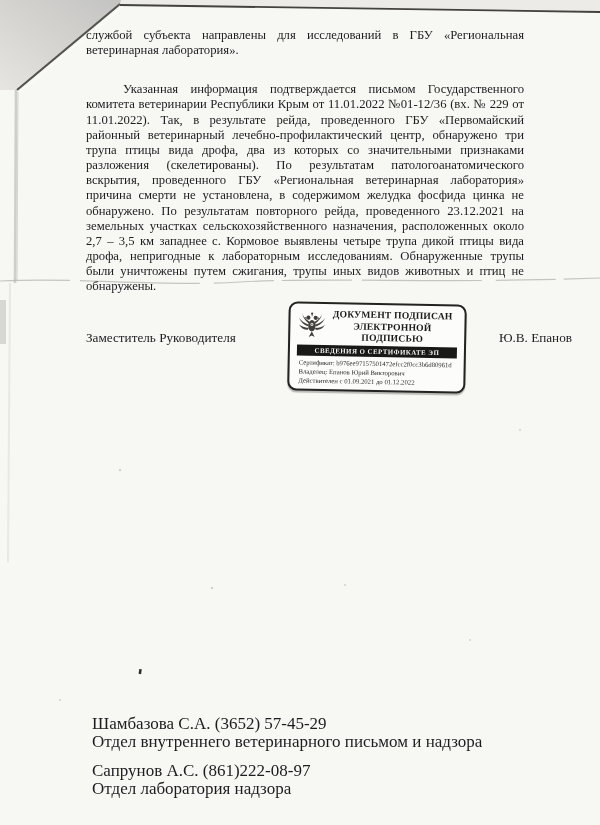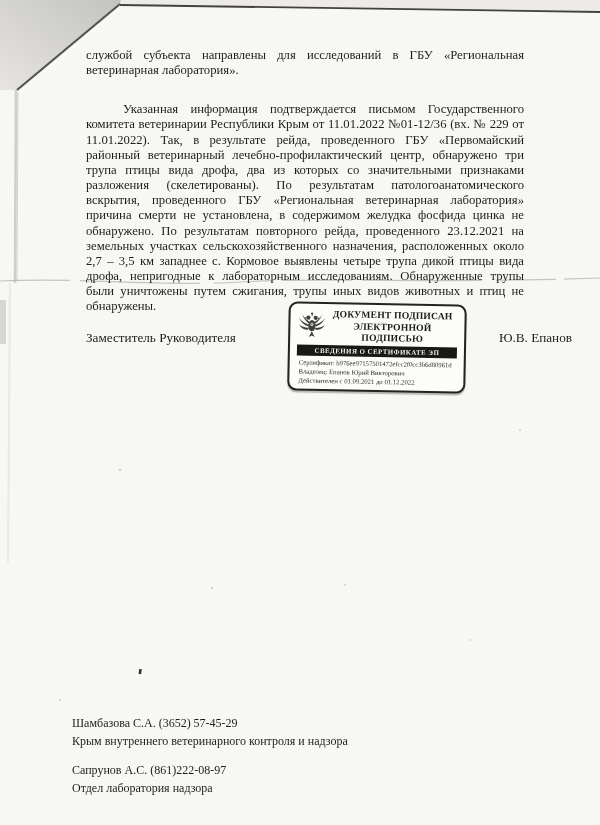--- a/index.html
+++ b/index.html
@@ -5,21 +5,21 @@
   html,body { margin:0; padding:0; background:#ffffff; }
   .page {
     position:relative; width:600px; height:825px; overflow:hidden;
     background:#f7f7f4;
     font-family:"Liberation Serif", serif;
     color:#1d1d1f;
   }
   .scan-artifacts { position:absolute; inset:0; width:600px; height:825px; pointer-events:none; }
 
   .body-text {
-    position:absolute; left:86px; top:48px; width:438px;
+    position:absolute; left:86px; top:28px; width:438px;
     font-size:12.7px; line-height:15.15px; text-align:justify;
   }
   .body-text p { margin:0; }
   .body-text p.indent { text-indent:37px;margin-top:24px; }
 
   .sig-row {
     position:absolute; left:86px; top:330px; width:486px;
     display:flex; justify-content:space-between;
     font-size:13.2px;
   }
@@ -37,21 +37,21 @@
   .emblem { width:29px; height:31px; flex:0 0 auto; }
   .stamp-title { flex:1; text-align:center; font-weight:bold; font-size:9.6px; line-height:11.6px; letter-spacing:.2px; color:#1b1b19; }
   .stamp-band {
     margin:1px 7px 3px 7px; background:#181816; color:#f2f2ef;
     font-size:6.9px; font-weight:bold; text-align:center;
     letter-spacing:.45px; padding:2px 0 2.5px 0;
   }
   .stamp-info { padding:0 4px 0 9px; font-size:6.7px; line-height:8.8px; color:#2b2b29; }
   .stamp-info div { white-space:nowrap; overflow:hidden; }
 
-  .contacts { position:absolute; left:72px; top:715px; font-size:12px; line-height:17.6px; }
+  .contacts { position:absolute; left:92px; top:715px; font-size:17px; line-height:17.6px; }
   .contact-block { margin:0 0 12px 0; }
 </style>
 </head>
 <body>
 
 <div class="page">
 
   <svg class="scan-artifacts" viewBox="0 0 600 825" xmlns="http://www.w3.org/2000/svg">
     <defs>
       <linearGradient id="foldGrad" x1="1" y1="0" x2="0" y2="1">
@@ -128,21 +128,21 @@
     <div class="stamp-info">
       <div>Сертификат: b976ee97157501472efcc2f0cc3b6d80961d</div>
       <div>Владелец:  Епанов Юрий Викторович</div>
       <div>Действителен с 01.09.2021 до 01.12.2022</div>
     </div>
   </div>
 
   <div class="contacts">
     <div class="contact-block">
       <div>Шамбазова С.А. (3652) 57-45-29</div>
-      <div>Крым внутреннего ветеринарного контроля и надзора</div>
+      <div>Отдел внутреннего ветеринарного письмом и надзора</div>
     </div>
     <div class="contact-block">
       <div>Сапрунов А.С. (861)222-08-97</div>
       <div>Отдел лаборатория надзора</div>
     </div>
   </div>
 
 </div>
 
 </body></html>

